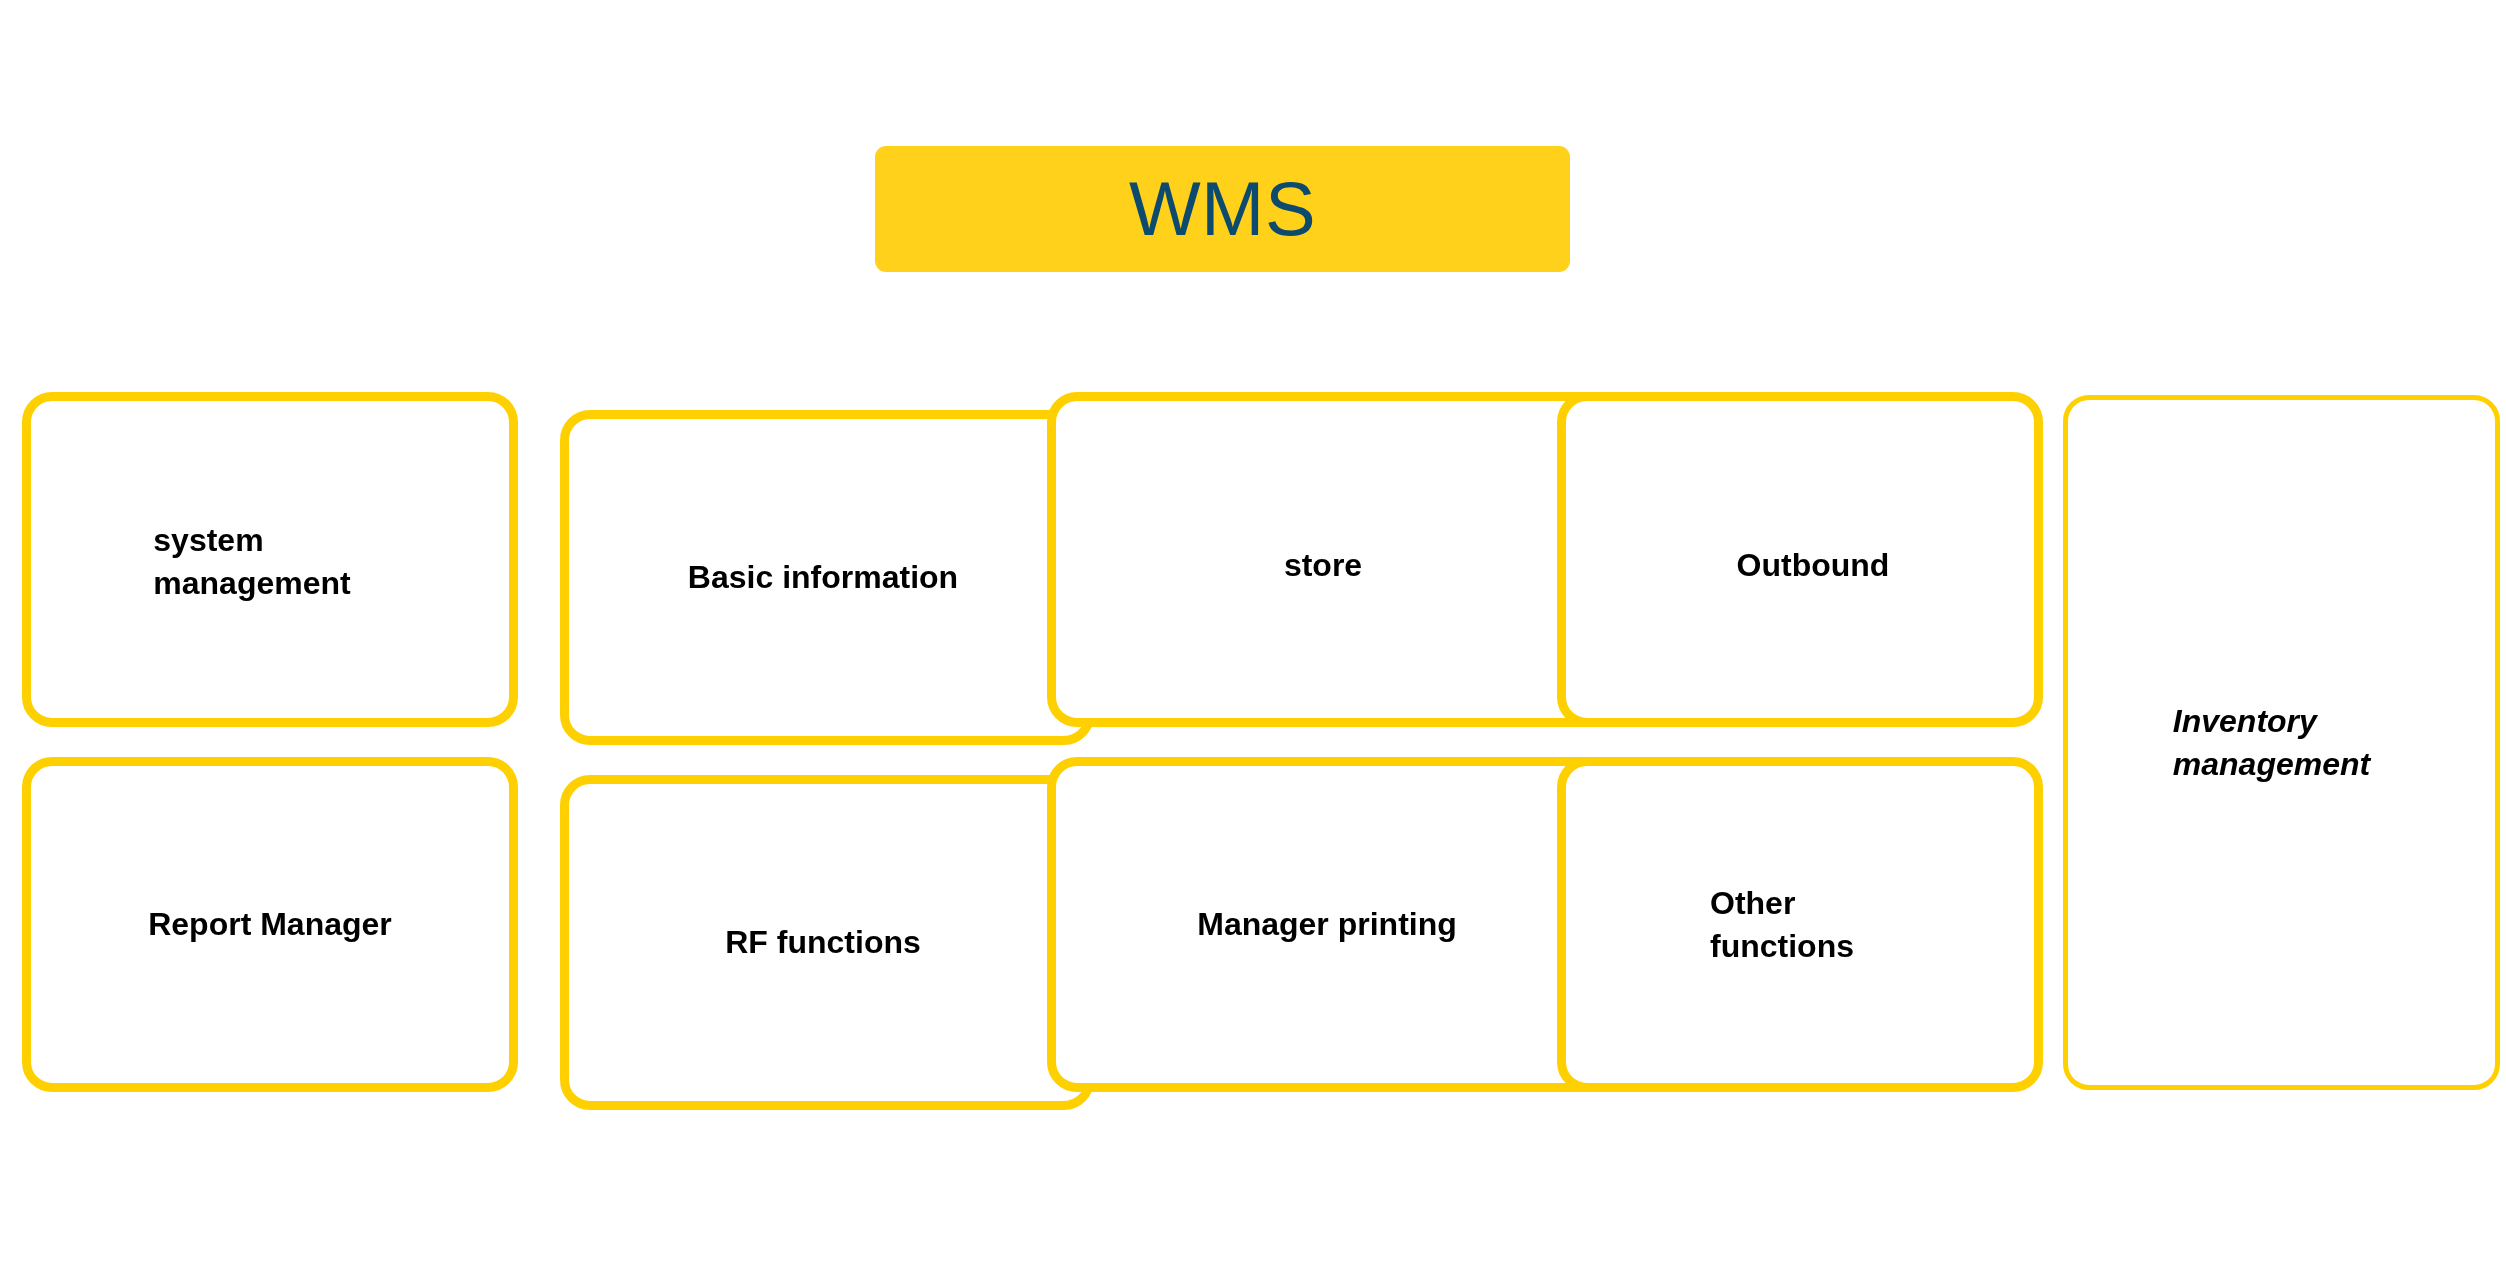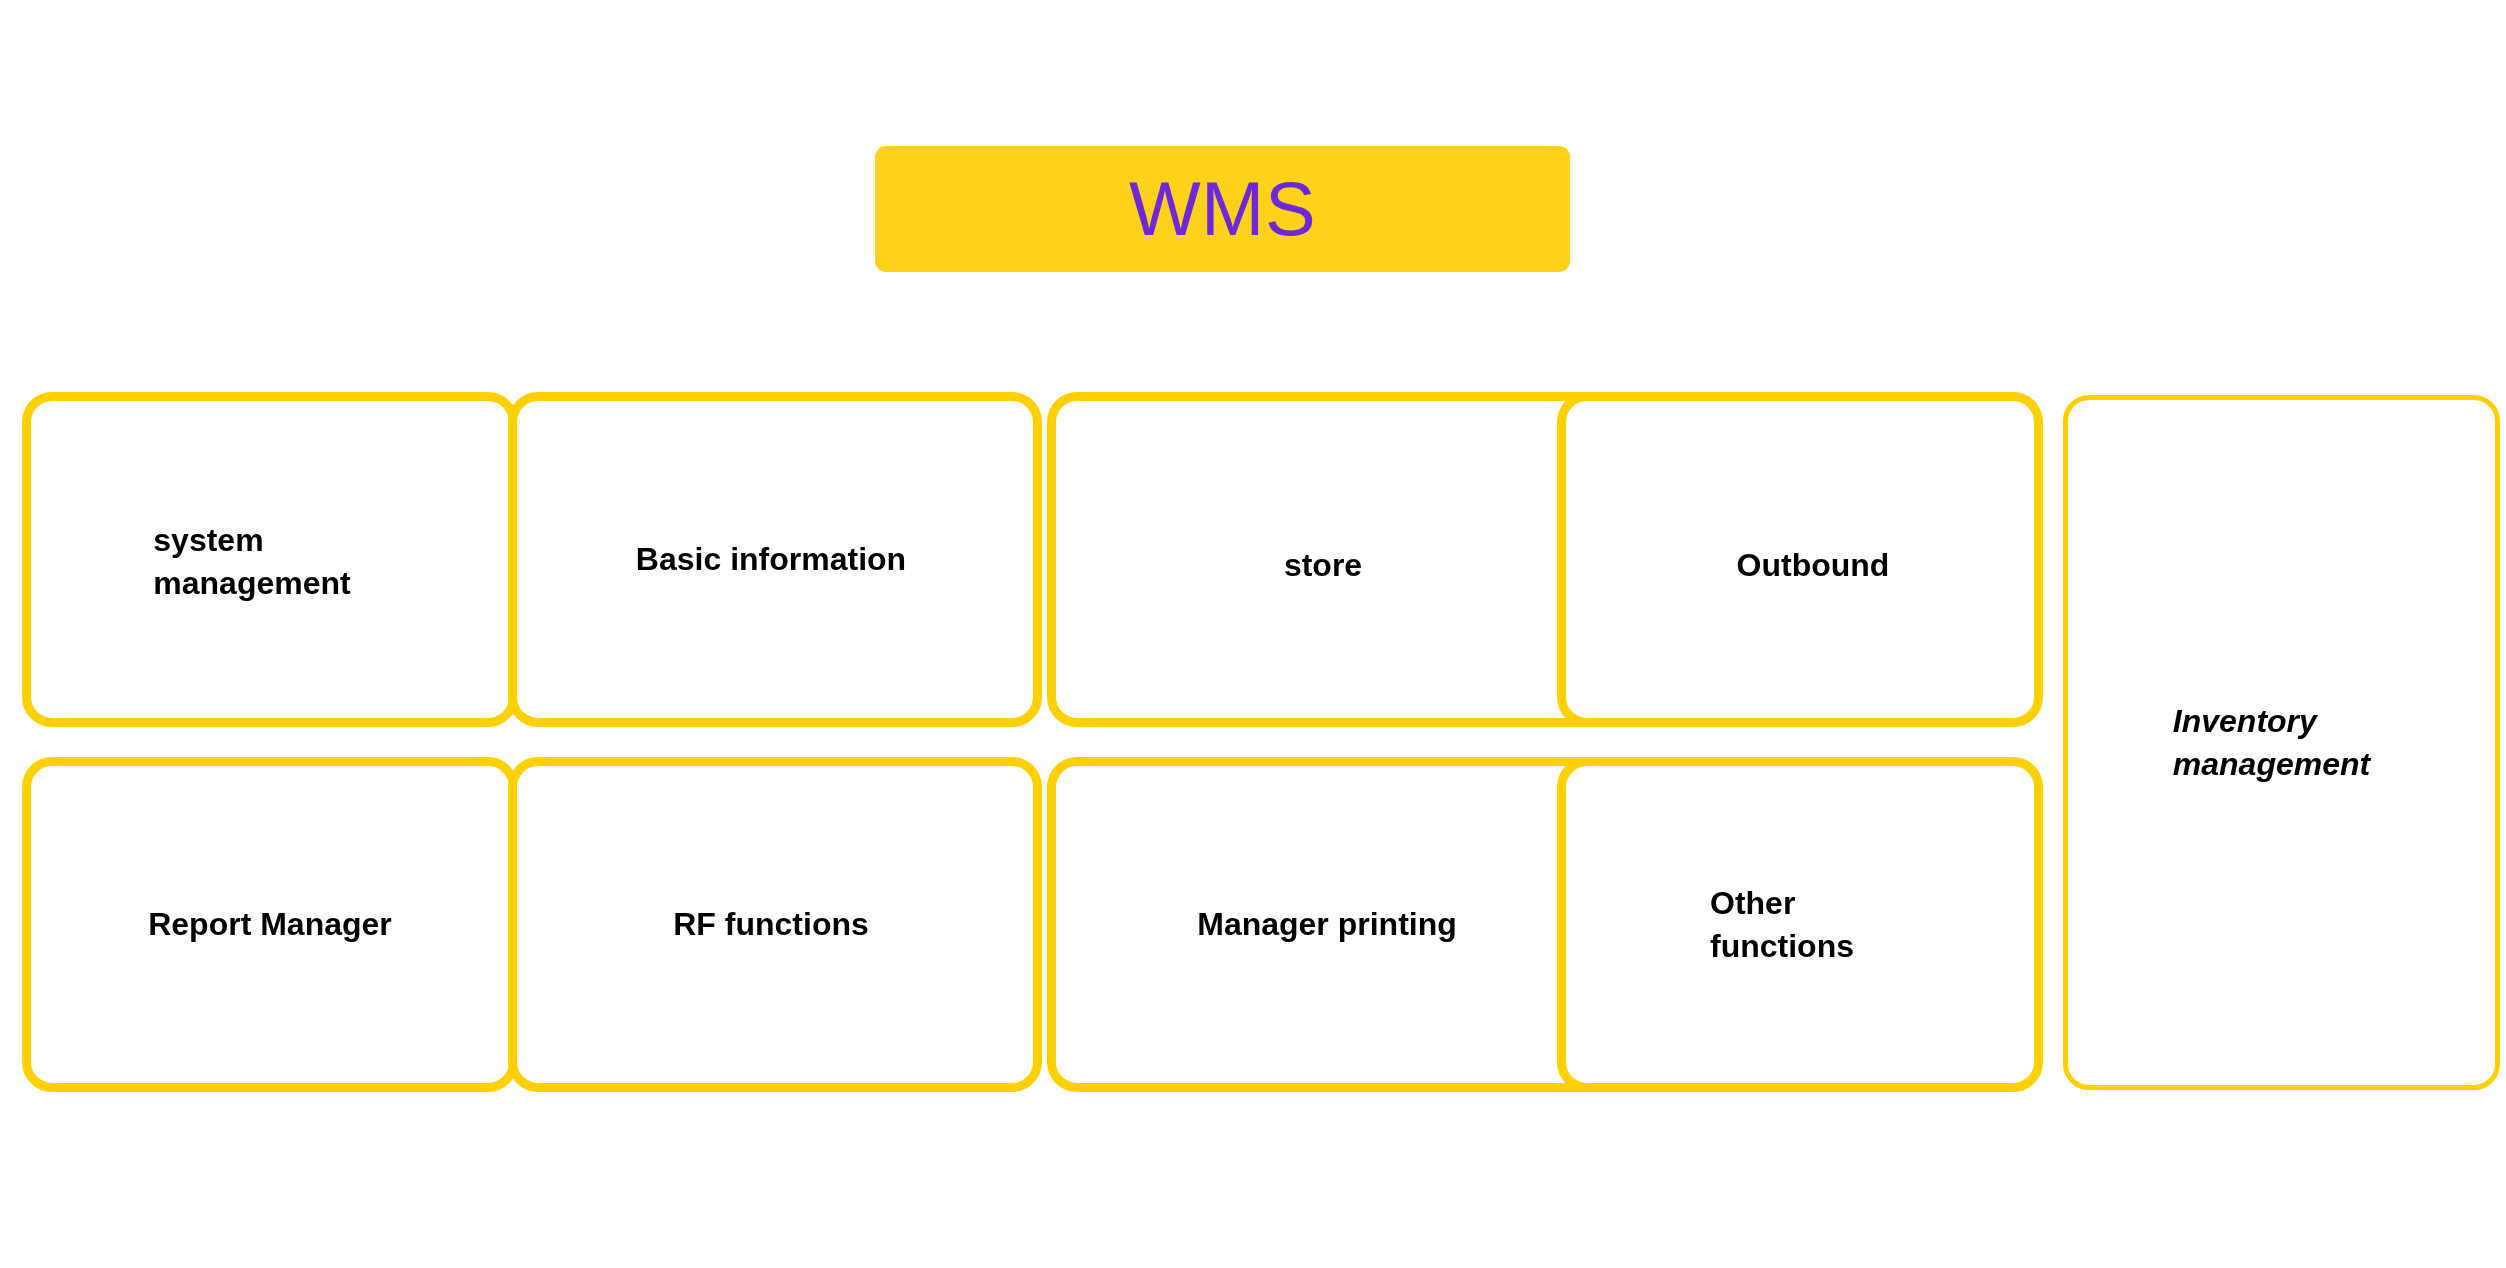--- a/index.html
+++ b/index.html
@@ -29,21 +29,21 @@
     background: #FFD11A;
     border-radius: 11px;
     display: flex;
     align-items: center;
     justify-content: center;
     box-sizing: border-box;
   }
   .root-node .root-label {
     font-size: 76px;
     font-weight: 400;
-    color: #6d28d9;
+    color: #0c4a6e;
     line-height: 1;
     letter-spacing: 0.5px;
     font-family: "Liberation Sans", sans-serif;
   }
 
   
   .module-box {
     position: absolute;
     box-sizing: border-box;
     background: #ffffff;
@@ -66,21 +66,21 @@
     white-space: pre-line;
     font-family: "Liberation Sans", sans-serif;
   }
 
   
   .r1 { top: 392px; height: 335px; }
   
   .r2 { top: 757px; height: 335px; }
 
   .c1 { left: 22px;   width: 496px; }
-  .c2 { left: 508px;  width: 534px; }
+  .c2 { left: 560px;  width: 534px; margin-top: 18px; }
   .c3 { left: 1047px; width: 572px; }
   .c4 { left: 1557px; width: 486px; }
   .c5 { left: 2063px; width: 437px; top: 395px; height: 695px; }
 
   
   .nudge-sysmgmt  { transform: translate(-18px, 2px); }
   .nudge-basic    { transform: translate(-4px, 0px); }
   .nudge-store    { transform: translate(-10px, 6px); }
   .nudge-outbound { transform: translate(-4px, 6px); margin-left: 34px; }
   .nudge-inventory{ transform: translate(-10px, 0px); font-style: italic; }

